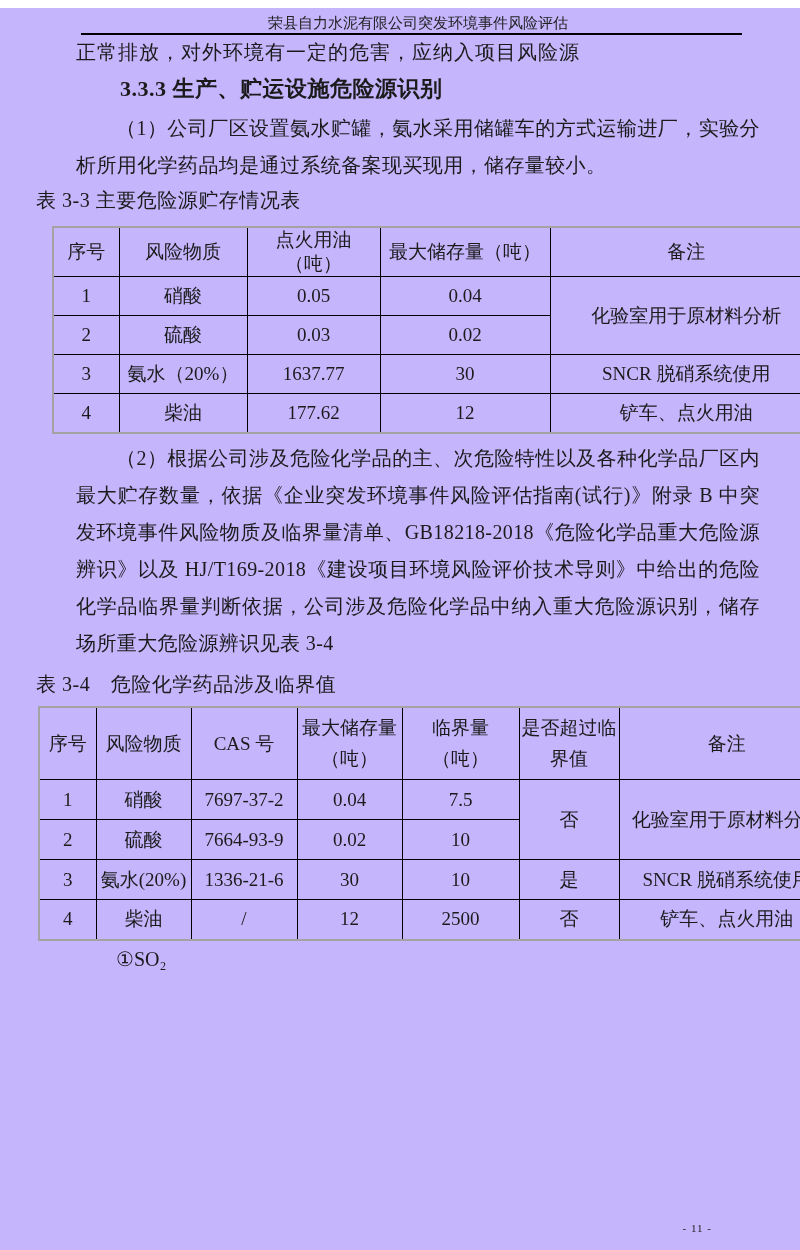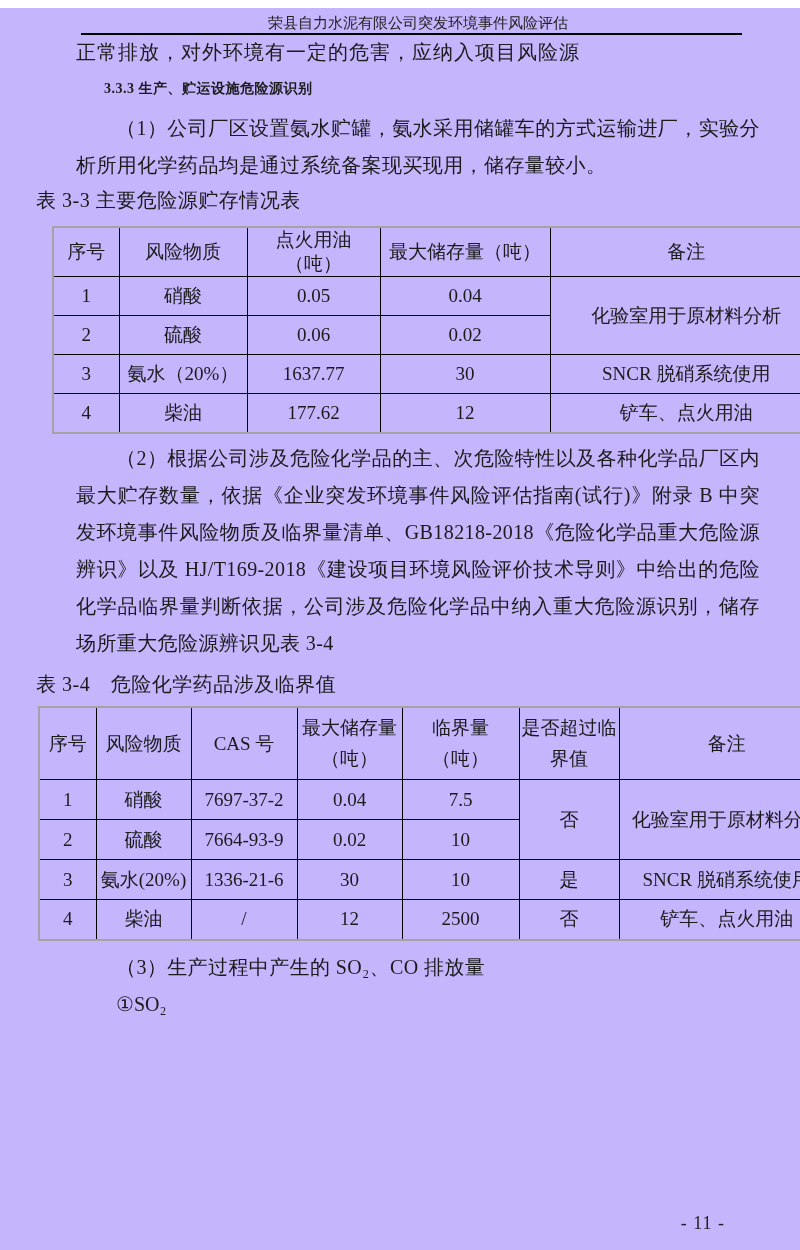--- a/index.html
+++ b/index.html
@@ -29,21 +29,21 @@
   }
   .intro-line {
     margin: 4px 40px 0 40px;
     font-size: 20px;
     line-height: 27px;
     letter-spacing: 1px;
   }
   .section-heading {
     margin: 8px 40px 0 40px;
     text-indent: 2em;
-    font-size: 14px;
+    font-size: 22px;
     line-height: 30px;
     font-weight: bold;
     letter-spacing: 0.5px;
   }
   .para {
     margin: 6px 40px 0 40px;
     font-size: 20px;
     line-height: 37px;
     text-align: justify;
     text-indent: 2em;
@@ -84,23 +84,23 @@
   .table-34 th { height: 73px; line-height: 31px; }
   .table-34 td { height: 40px; }
   .list-item {
     margin: 0 40px;
     font-size: 20px;
     line-height: 37px;
     text-indent: 2em;
   }
   .page-number {
     position: absolute;
-    right: 75px;
+    right: 88px;
     bottom: 24px;
-    font-size: 18px;
+    font-size: 11px;
     letter-spacing: 1px;
     color: #222222;
   }
 </style>
 </head>
 <body>
 
 <div class="page">
 
   <div class="doc-header">荣县自力水泥有限公司突发环境事件风险评估</div>
@@ -135,21 +135,21 @@
       <tr>
         <td>1</td>
         <td>硝酸</td>
         <td>0.05</td>
         <td>0.04</td>
         <td rowspan="2">化验室用于原材料分析</td>
       </tr>
       <tr>
         <td>2</td>
         <td>硫酸</td>
-        <td>0.06</td>
+        <td>0.03</td>
         <td>0.02</td>
       </tr>
       <tr>
         <td>3</td>
         <td>氨水（20%）</td>
         <td>1637.77</td>
         <td>30</td>
         <td>SNCR 脱硝系统使用</td>
       </tr>
       <tr>
@@ -218,21 +218,20 @@
         <td>柴油</td>
         <td>/</td>
         <td>12</td>
         <td>2500</td>
         <td>否</td>
         <td>铲车、点火用油</td>
       </tr>
     </tbody>
   </table>
 
-  <div class="para" style="margin-top:8px">（3）生产过程中产生的 SO₂、CO 排放量</div>
 
   <div class="list-item">①SO₂</div>
 
 
 
   <div class="page-number">- 11 -</div>
 
 </div>
 
 </body></html>

